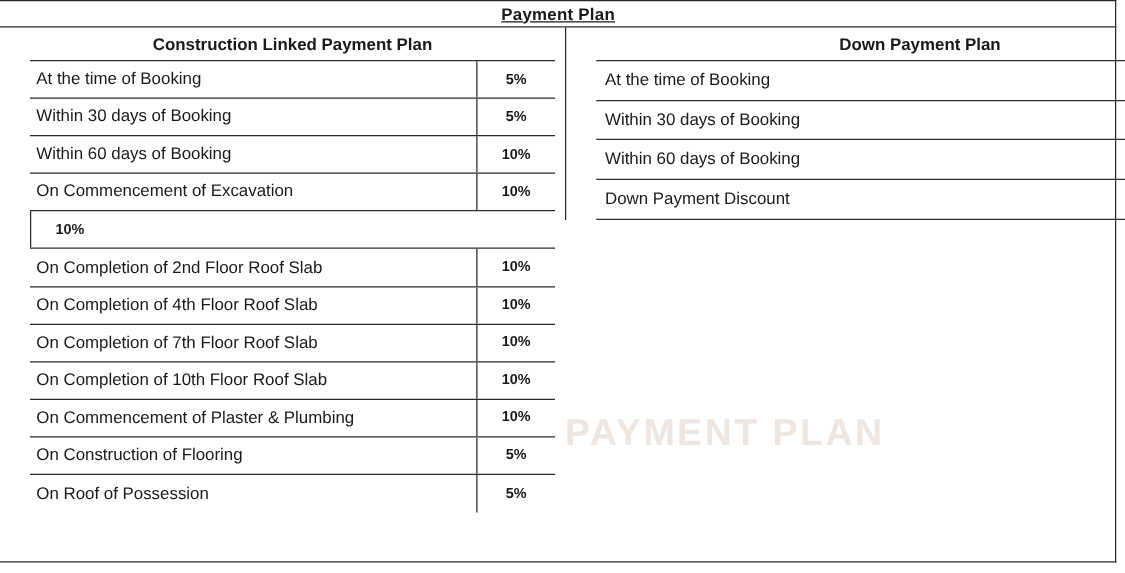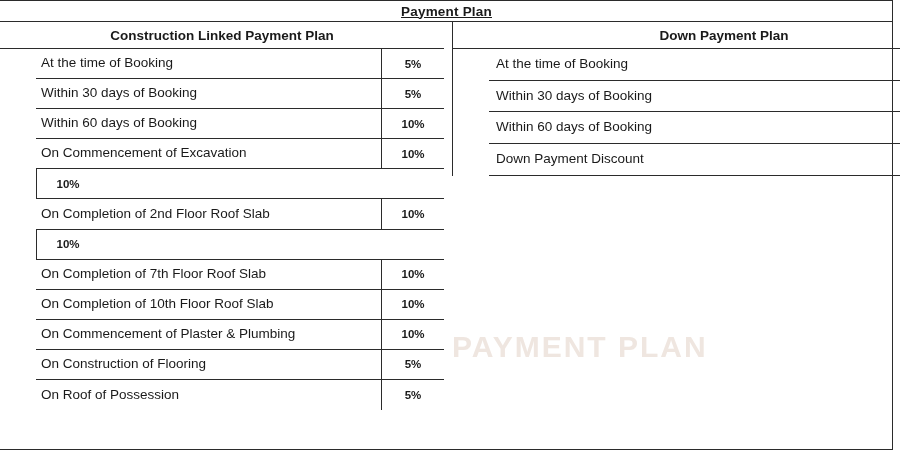--- a/index.html
+++ b/index.html
@@ -79,20 +79,21 @@
     left: 0px;
     top: 21px;
     width: 893px;
     height: 428px;
   }
 
   .col {
     position: absolute;
     top: 0;
     box-sizing: border-box;
+    padding-left: 24px;
   }
   #col-left {
     left: 0px;
     width: 444px;
   }
   #col-right {
     left: 452px;
     width: 543px;
     border-left: 1.2px solid #2b2b2b;
   }
@@ -105,21 +106,20 @@
     justify-content: center;
     border-bottom: 1.2px solid #2b2b2b;
     font-size: 13.5px;
     font-weight: bold;
   }
 
   .row {
     box-sizing: border-box;
     display: flex;
     border-bottom: 1.2px solid #2b2b2b;
-    margin-left: 36px;
   }
   .row:last-child {
     border-bottom: none;
   }
 
   .cell-label {
     box-sizing: border-box;
     flex: 1 1 auto;
     padding-left: 5px;
     display: flex;
@@ -184,20 +184,21 @@
           <div class="cell-pct">10%</div>
         </div>
         <div class="row">
           <div class="cell-pct">10%</div>
         </div>
         <div class="row">
           <div class="cell-label">On Completion of 2nd Floor Roof Slab</div>
           <div class="cell-pct">10%</div>
         </div>
         <div class="row">
+          <div class="cell-label">On Completion of 4th Floor Roof Slab</div>
           <div class="cell-pct">10%</div>
         </div>
         <div class="row">
           <div class="cell-label">On Completion of 7th Floor Roof Slab</div>
           <div class="cell-pct">10%</div>
         </div>
         <div class="row">
           <div class="cell-label">On Completion of 10th Floor Roof Slab</div>
           <div class="cell-pct">10%</div>
         </div>

